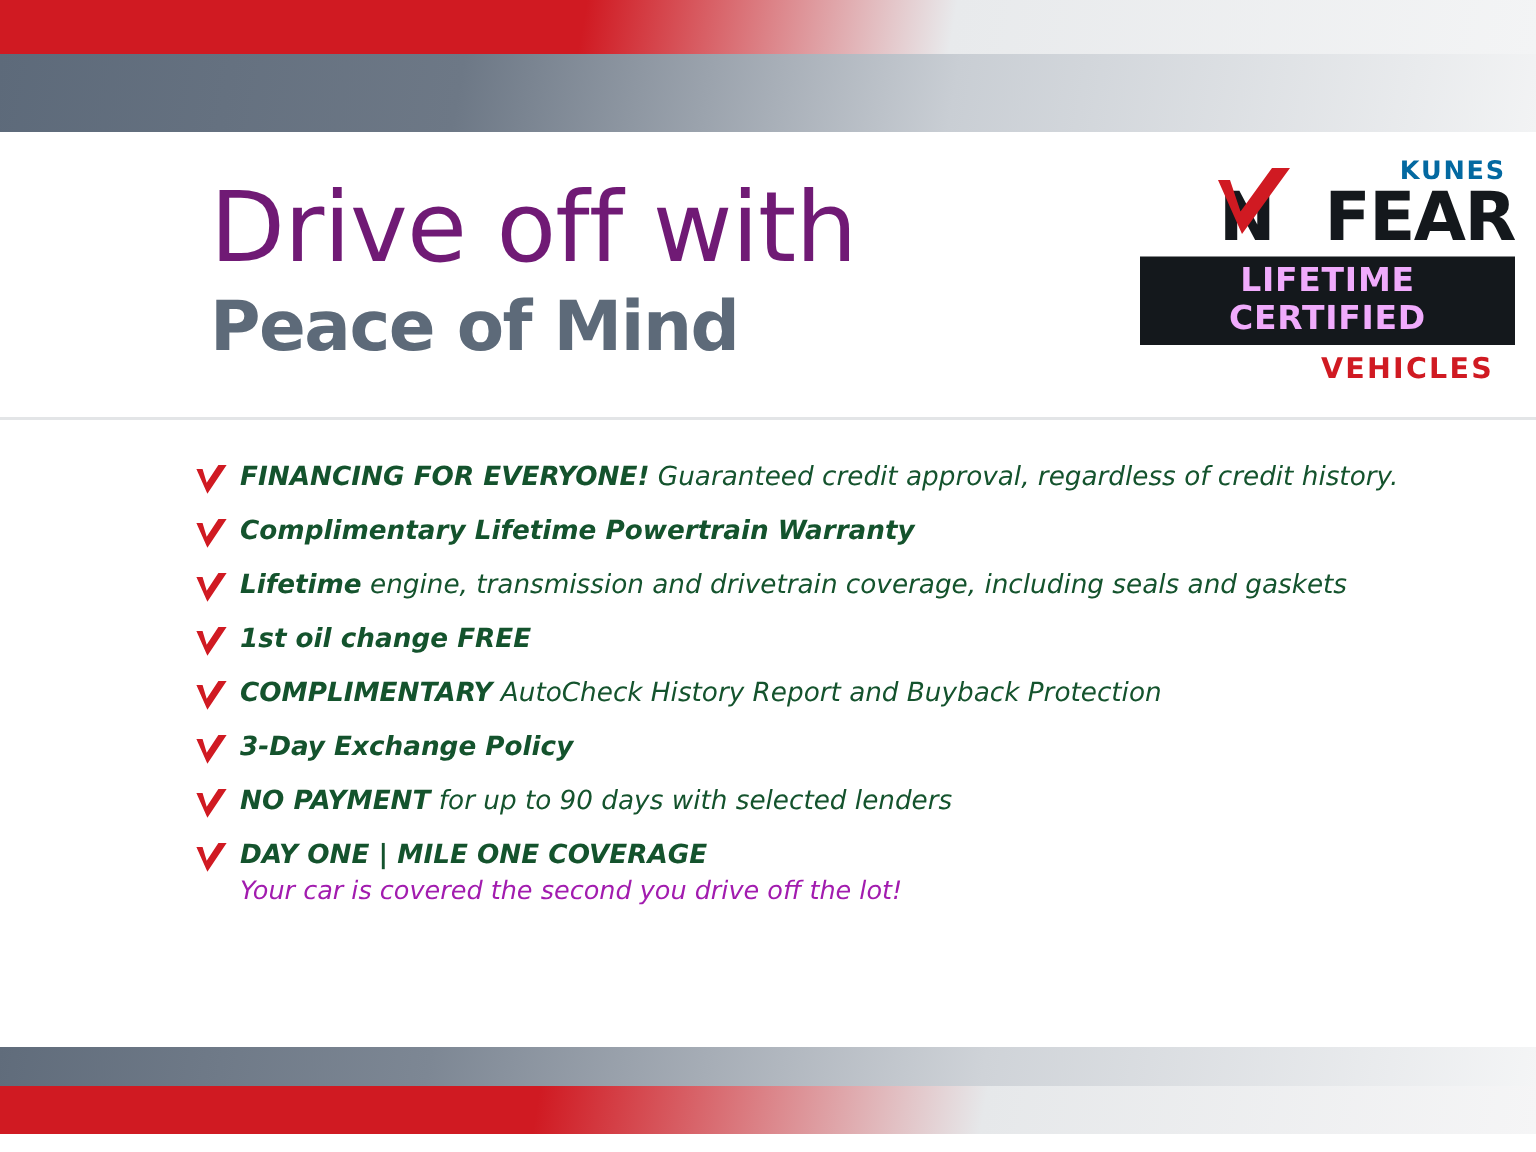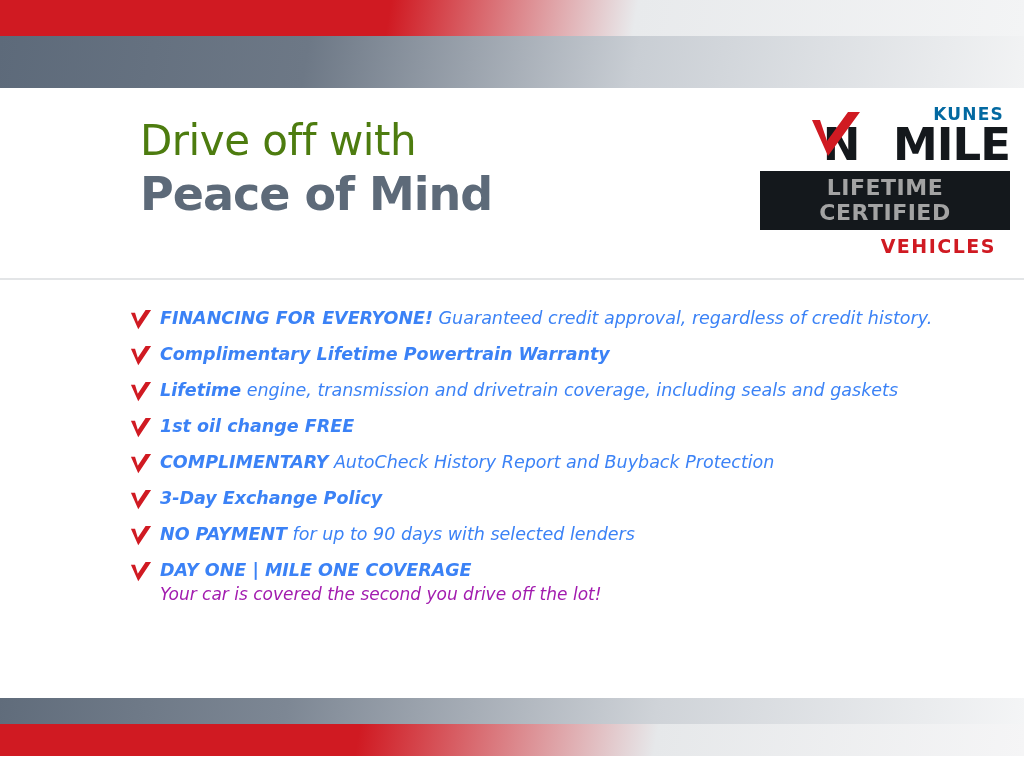--- a/index.html
+++ b/index.html
@@ -59,23 +59,23 @@
   }
 
   
   .headline {
     position: absolute;
     top: 120px;
     left: 140px;
     width: 620px;
   }
   .headline-line1 {
-    font-size: 42px;
+    font-size: 65px;
     font-weight: 400;
-    color: #4d7c0f;
+    color: #701a75;
     letter-spacing: -0.5px;
     line-height: 1.0;
     font-family: "DejaVu Sans", sans-serif;
   }
   .headline-line2 {
     font-size: 46px;
     font-weight: 700;
     color: #5d6a79;
     letter-spacing: -1px;
     line-height: 1.05;
@@ -123,21 +123,21 @@
     position: absolute;
     left: 48px;
     top: -12px;
     width: 56px;
     height: 56px;
     pointer-events: none;
   }
   .logo-bar {
     margin-top: 4px;
     background: #14181c;
-    color: #a3a3a3;
+    color: #f0abfc;
     font-size: 22px;
     font-weight: 800;
     letter-spacing: 0.5px;
     padding: 4px 8px 5px 8px;
     display: block;
     text-align: center;
     font-family: "DejaVu Sans", sans-serif;
   }
   .logo-vehicles {
     margin-top: 5px;
@@ -164,21 +164,21 @@
   .feature .tick {
     flex: 0 0 auto;
     width: 22px;
     height: 22px;
     margin-right: 8px;
     margin-top: 1px;
   }
   .feature-text {
     font-size: 17.5px;
     line-height: 1.15;
-    color: #3b82f6;
+    color: #14532d;
     font-style: italic;
     font-family: "DejaVu Sans", sans-serif;
   }
   .feature-text .b {
     font-weight: 700;
   }
   .feature-sub {
     font-size: 17px;
     font-style: italic;
     color: #a21caf;
@@ -199,21 +199,21 @@
   <div class="headline">
     <div class="headline-line1">Drive off with</div>
     <div class="headline-line2">Peace of Mind</div>
   </div>
 
   <div class="headline-rule"></div>
 
   <div class="logo">
     <div class="logo-kunes">KUNES</div>
     <div class="logo-nofear">
-      <span>N</span><span style="opacity:0;">X</span><span>MILE</span>
+      <span>N</span><span style="opacity:0;">X</span><span>FEAR</span>
       <svg class="logo-check" viewBox="0 0 56 56">
         <path d="M4 10 L20 46 L52 2 L40 2 L19 31 L12 10 Z" fill="#d01a22"></path>
       </svg>
     </div>
     <div class="logo-bar">LIFETIME CERTIFIED</div>
     <div class="logo-vehicles">VEHICLES</div>
   </div>
 
   <div class="features">
 

